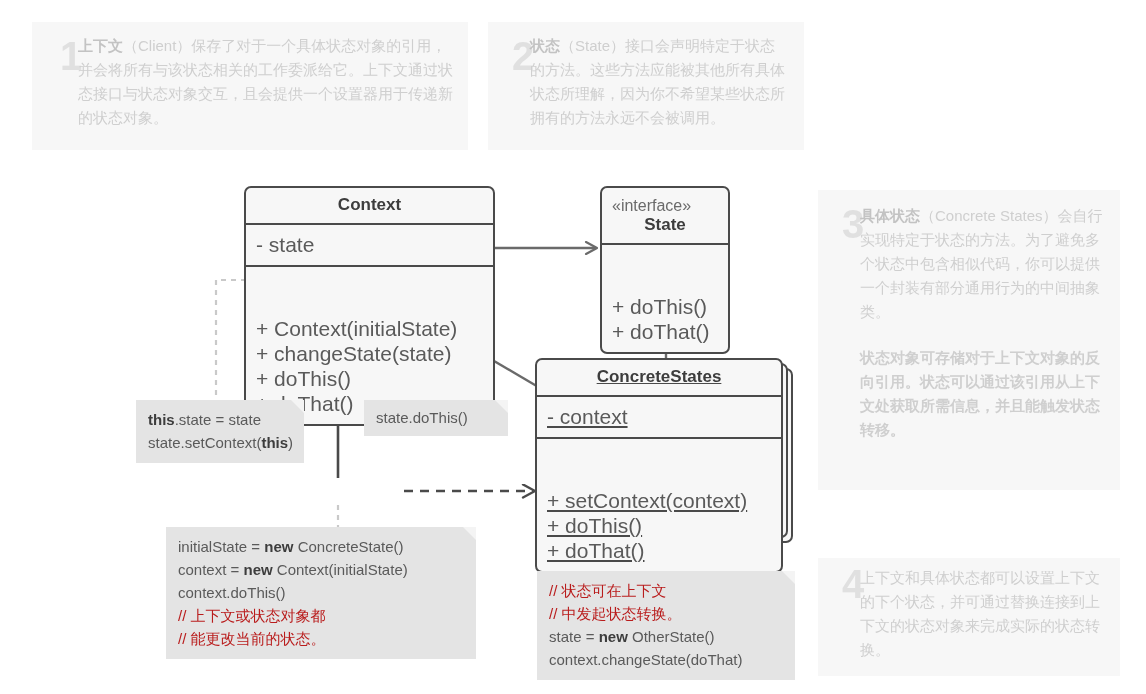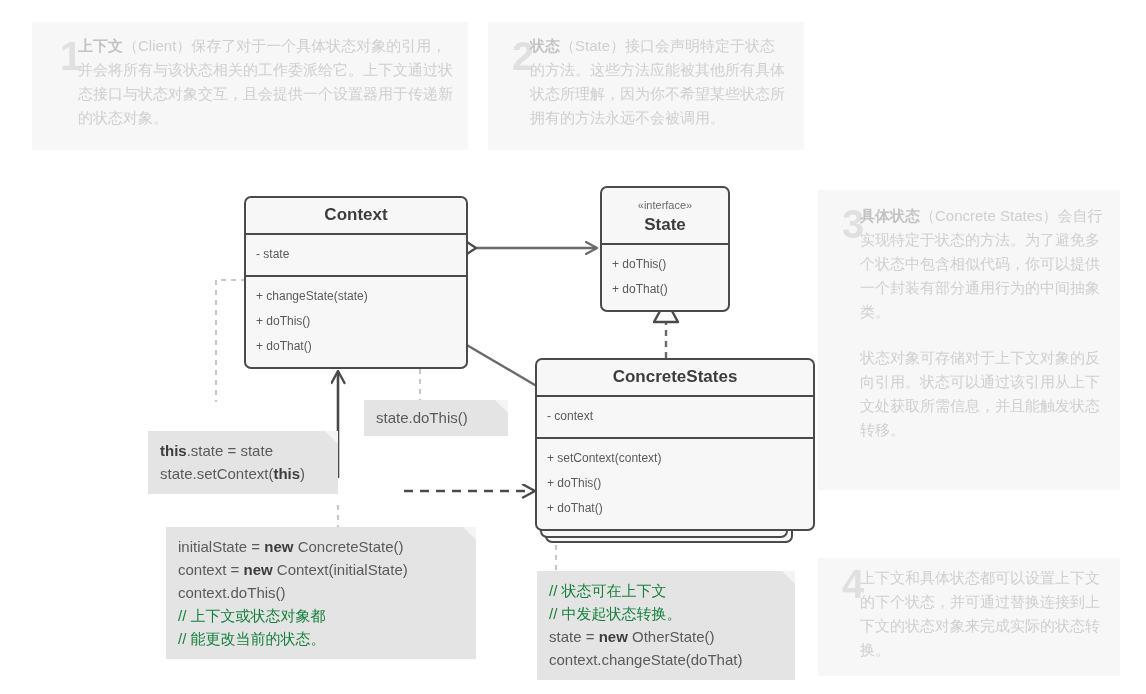--- a/index.html
+++ b/index.html
@@ -28,51 +28,51 @@
     position: absolute;
     font-size: 40px;
     font-weight: bold;
     color: #e0e0e0;
     line-height: 1;
     letter-spacing: -1px;
   }
   .callout .body { position: relative; }
   .callout b { color: #c3c3c3; font-weight: bold; }
   .callout .para { margin: 0; }
-  .callout .para + .para { margin-top: 22px; }
+  .callout .para + .para { margin-top: 22px; font-weight: bold; }
 
   
   .umlbox {
     position: absolute;
     box-sizing: border-box;
     background: #f7f7f7;
     border: 2.5px solid #4a4a4a;
     border-radius: 7px;
     z-index: 5;
   }
   .umlbox .sect {
     box-sizing: border-box;
     border-bottom: 2.5px solid #4a4a4a;
     padding: 7px 10px 8px 10px;
   }
-  .umlbox .sect:last-child { border-bottom: none; }
+  .umlbox .sect:last-child { border-bottom: none; margin-top: 42px; }
   .umlbox .title {
     text-align: center;
     font-weight: bold;
     font-size: 17px;
     color: #3d3d3d;
   }
   .umlbox .stereo {
-    text-align: center;
-    font-size: 11px;
+    text-align: left;
+    font-size: 16px;
     color: #6a6a6a;
     line-height: 19px;
   }
   .umlbox .member {
-    font-size: 12px;
+    font-size: 21px;
     color: #5a5a5a;
     line-height: 25px;
     white-space: nowrap;
   }
   
   .stacklayer {
     position: absolute;
     box-sizing: border-box;
     background: #f7f7f7;
     border: 2.5px solid #4a4a4a;
@@ -93,21 +93,21 @@
     white-space: nowrap;
   }
   .note .fold {
     position: absolute;
     top: 0; right: 0;
     width: 0; height: 0;
     border-left: 13px solid transparent;
     border-top: 13px solid #f4f4f4;
   }
   .note b { font-weight: bold; color: #3d3d3d; }
-  .note .cmt { color: #15803d; }
+  .note .cmt { color: #b91c1c; }
   .note .ln { display: block; }
 
   svg.wires { position: absolute; inset: 0; width: 1146px; height: 694px; z-index: 1; }
 </style>
 </head>
 <body>
 
 <div id="stage">
 
   <div class="callout" style="left:32px; top:22px; width:436px; height:128px; padding:12px 14px 12px 46px;">
@@ -194,61 +194,62 @@
 
     
     <g>
       <path d="M556,545 L556,572" stroke="#c9c9c9" stroke-width="2.2" fill="none" stroke-dasharray="5,5"></path>
     </g>
   </svg>
 
   <div class="stacklayer" style="left:545px; top:368px; width:248px; height:175px;"></div>
   <div class="stacklayer" style="left:540px; top:363px; width:248px; height:175px; z-index:4;"></div>
 
-  <div class="umlbox" style="left:244px; top:196px; width:224px;">
+  <div class="umlbox" style="left:244px; top:186px; width:251px;">
     <div class="sect">
       <div class="title">Context</div>
     </div>
     <div class="sect">
       <div class="member">- state</div>
     </div>
     <div class="sect">
+      <div class="member">+ Context(initialState)</div>
       <div class="member">+ changeState(state)</div>
       <div class="member">+ doThis()</div>
       <div class="member">+ doThat()</div>
     </div>
   </div>
 
   <div class="umlbox" style="left:600px; top:186px; width:130px;">
     <div class="sect" style="padding-top:8px;">
       <div class="stereo">«interface»</div>
       <div class="title">State</div>
     </div>
     <div class="sect">
       <div class="member">+ doThis()</div>
       <div class="member">+ doThat()</div>
     </div>
   </div>
 
-  <div class="umlbox" style="left:535px; top:358px; width:280px;">
+  <div class="umlbox" style="left:535px; top:358px; width:248px;text-decoration:underline;">
     <div class="sect">
       <div class="title">ConcreteStates</div>
     </div>
     <div class="sect">
       <div class="member">- context</div>
     </div>
     <div class="sect">
       <div class="member">+ setContext(context)</div>
       <div class="member">+ doThis()</div>
       <div class="member">+ doThat()</div>
     </div>
   </div>
 
 
-  <div class="note" style="left:148px; top:400px; width:190px;margin-top:31px;">
+  <div class="note" style="left:136px; top:400px; width:168px;">
     <span class="fold"></span>
     <span class="ln"><b>this</b><span>.state = state</span></span>
     <span class="ln"><span>state.setContext(</span><b>this</b><span>)</span></span>
   </div>
 
   <div class="note" style="left:364px; top:400px; width:144px; height:36px; padding-top:6px;">
     <span class="fold"></span>
     <span class="ln">state.doThis()</span>
   </div>
 

